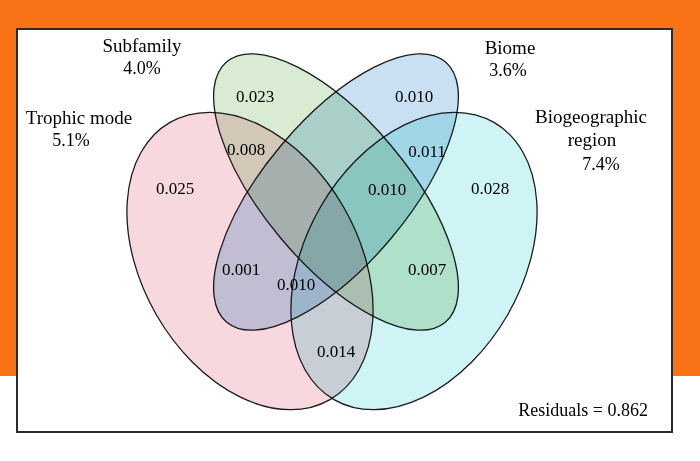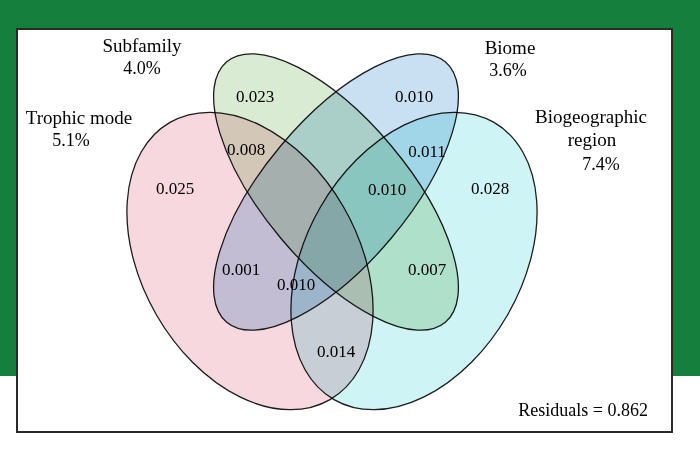--- a/index.html
+++ b/index.html
@@ -8,21 +8,21 @@
     background: #ffffff;
     width: 700px;
     height: 461px;
     overflow: hidden;
     font-family: "Liberation Serif", "DejaVu Serif", serif;
   }
   .stage {
     position: relative;
     width: 700px;
     height: 376px;
-    background: #15803d;
+    background: #f97316;
   }
   svg { display: block; }
   .frame-rect {
     fill: #ffffff;
     stroke: #2b2b2b;
     stroke-width: 2;
   }
   .venn-ellipse {
     stroke: #1c1c1c;
     stroke-width: 1.3;

